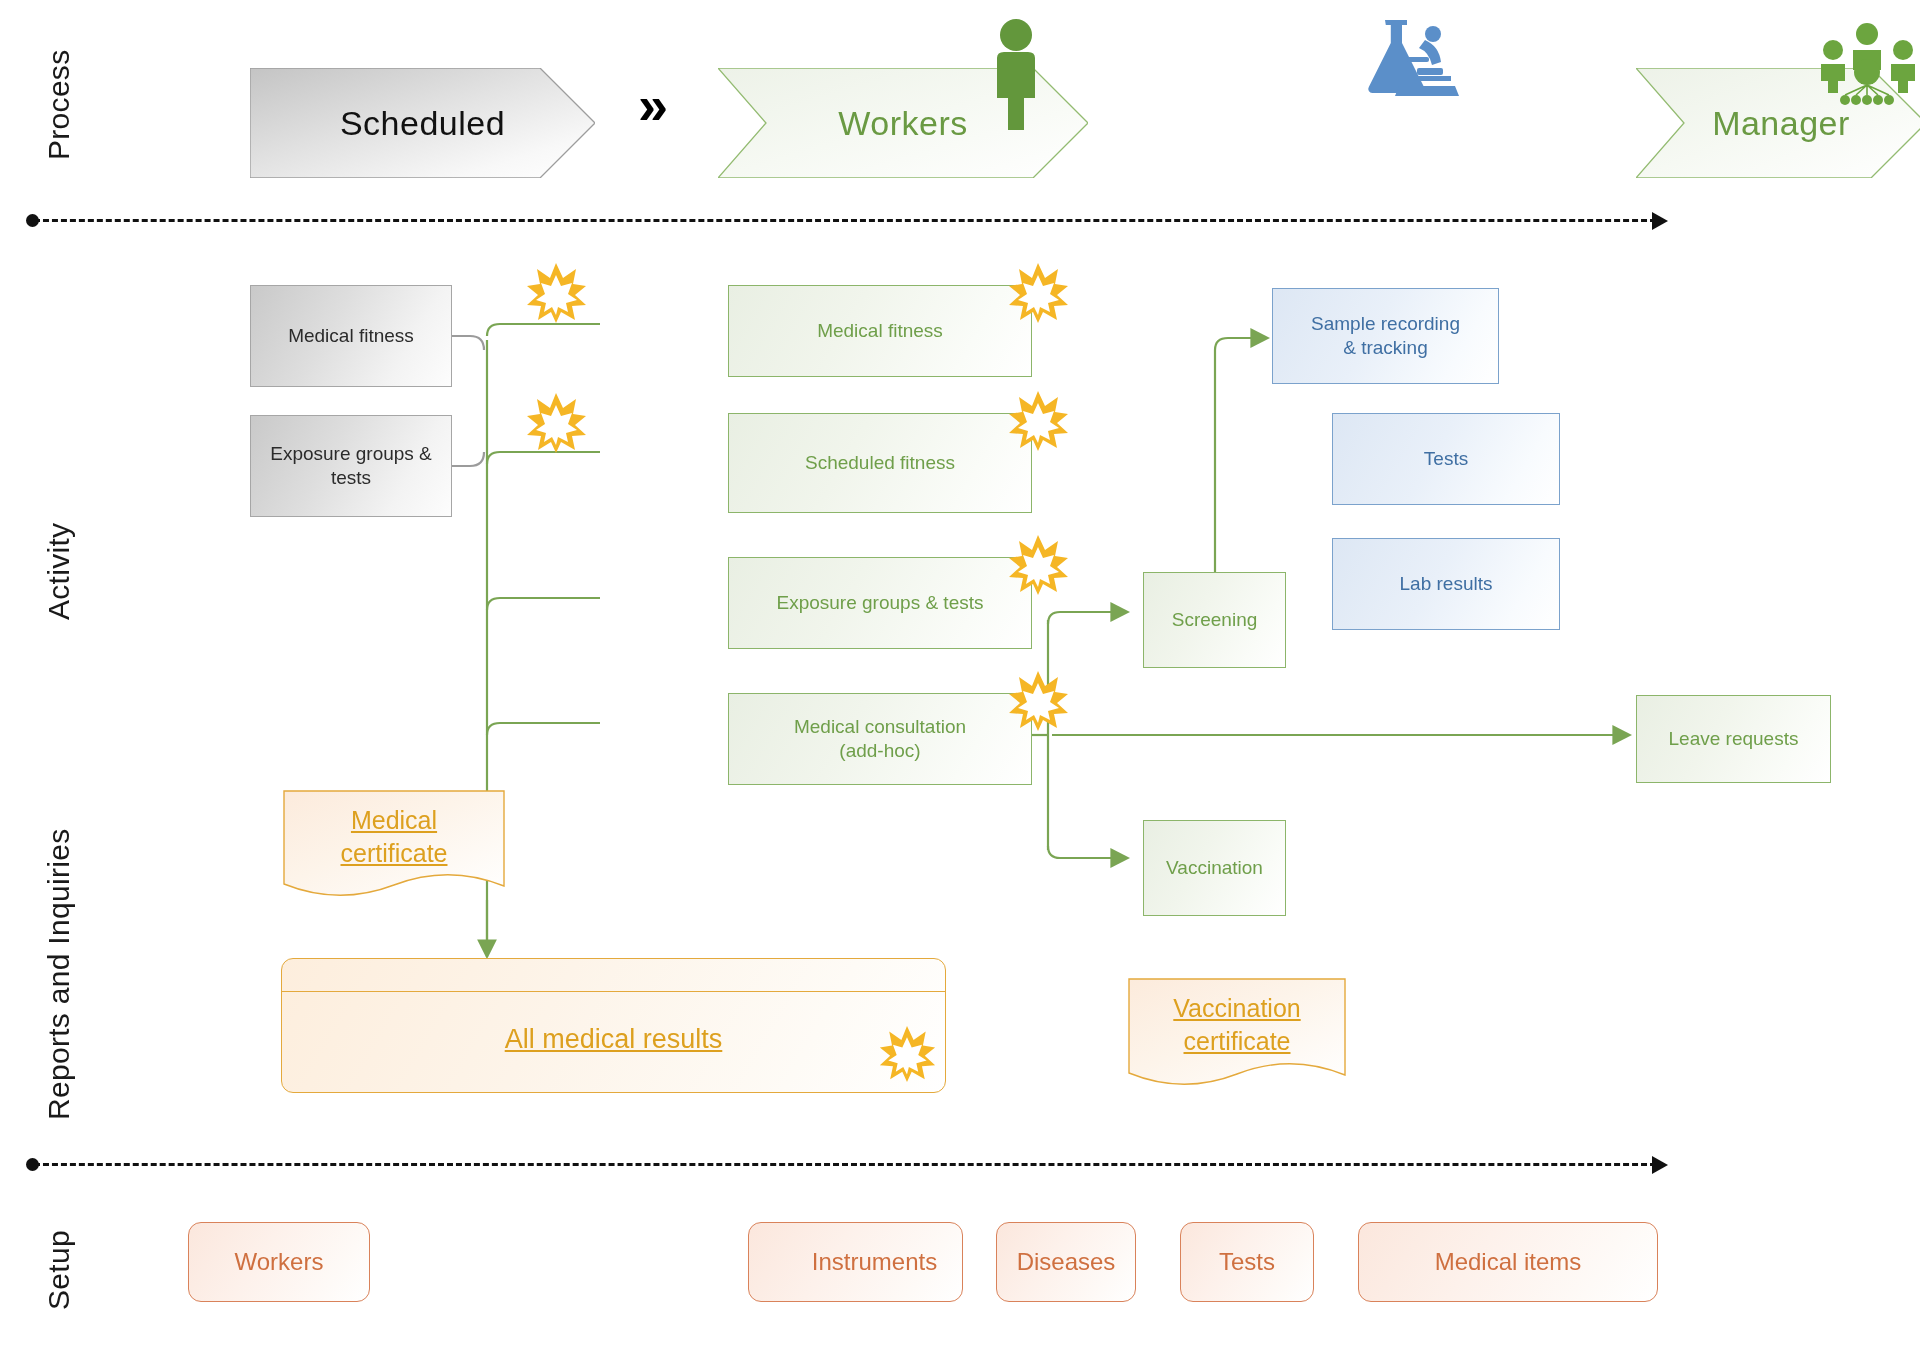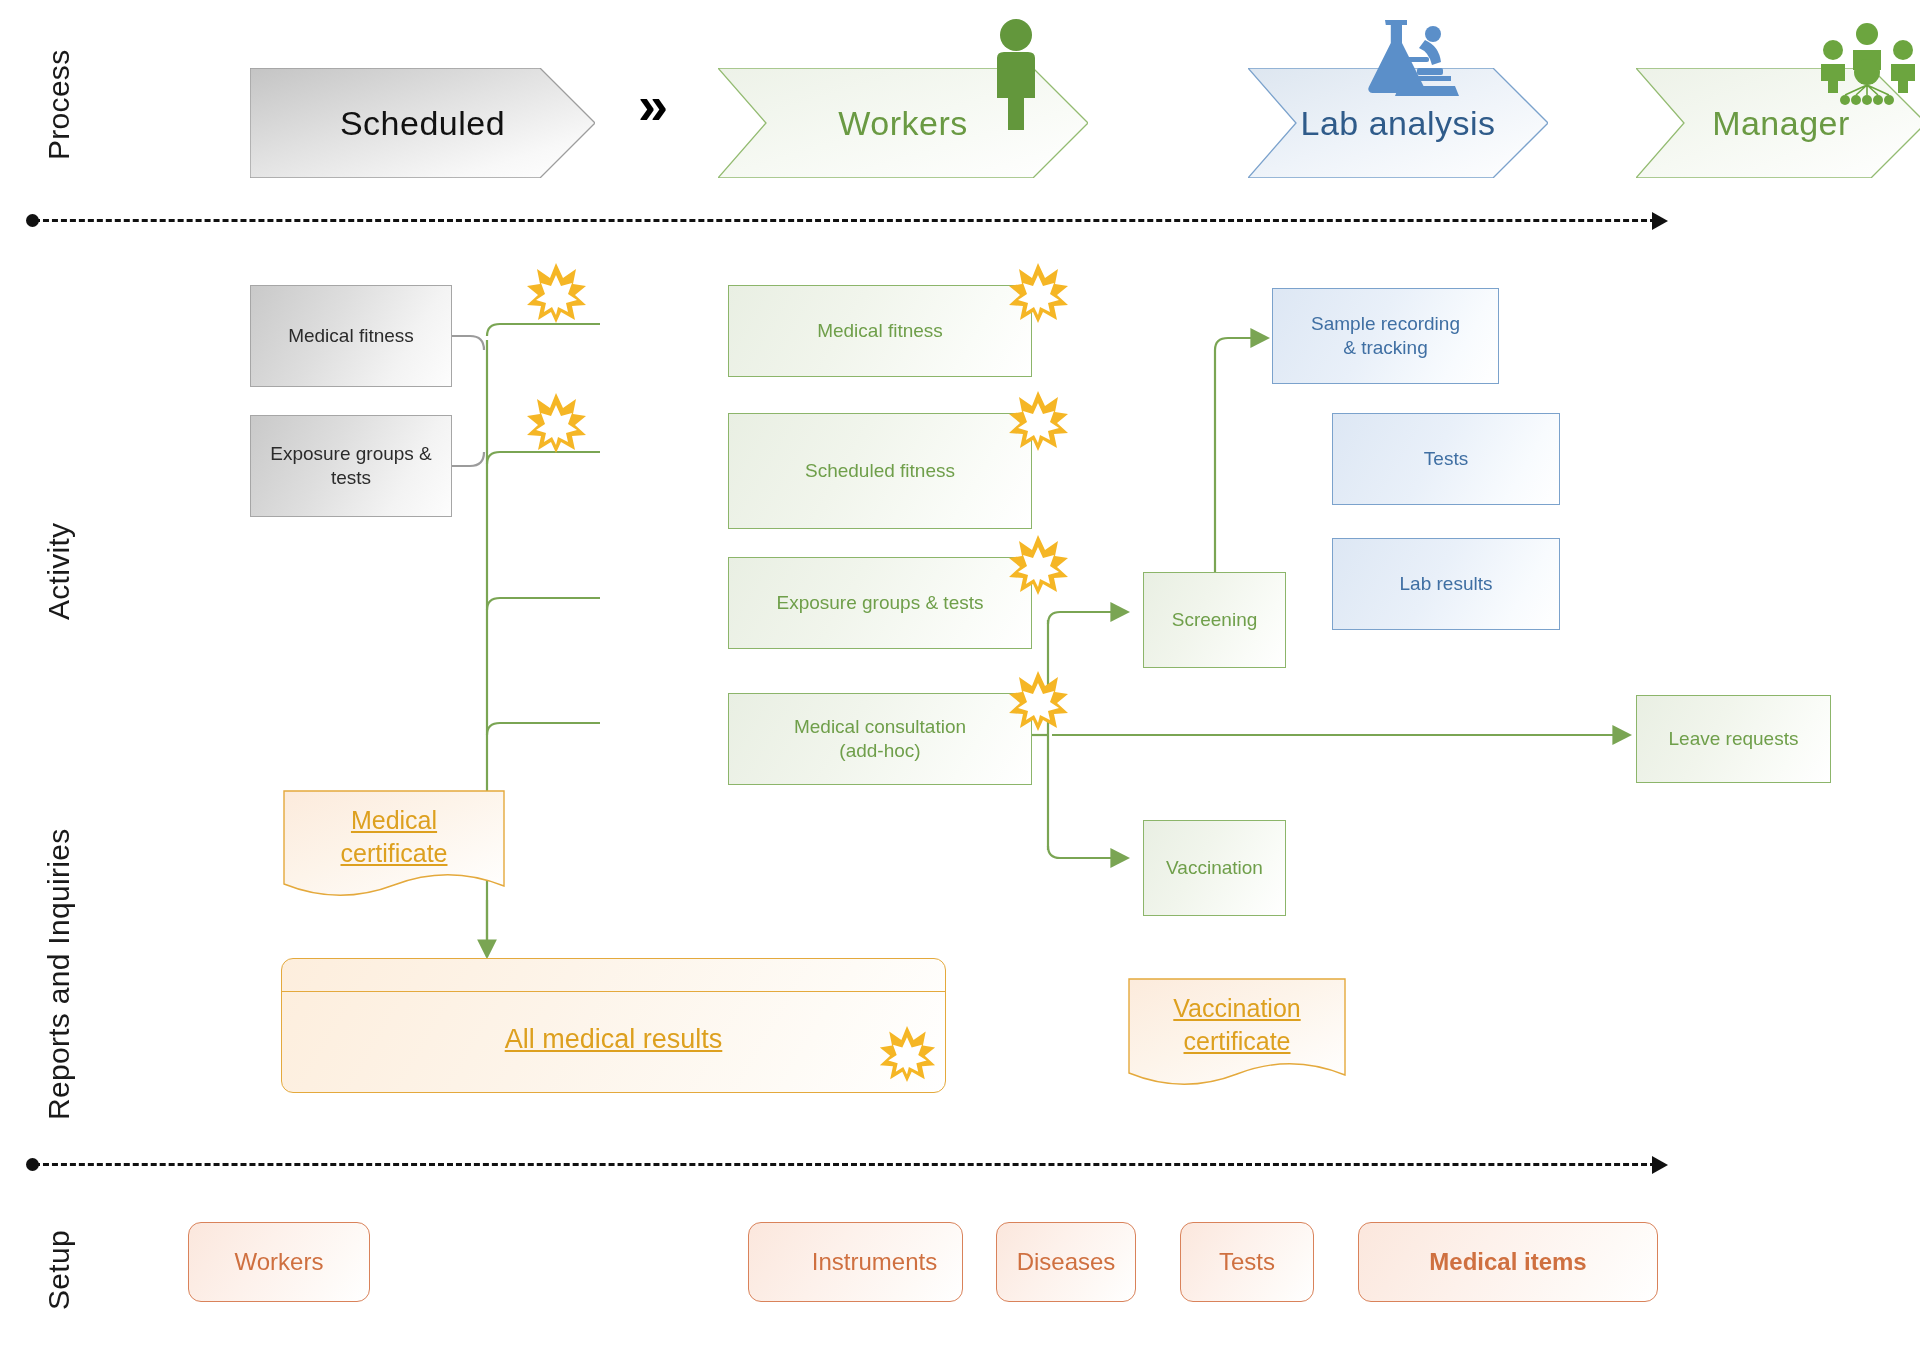--- a/index.html
+++ b/index.html
@@ -234,33 +234,20 @@
       <path d="M0,0 L315,0 L370,55 L315,110 L0,110 L48,55 Z" fill="url(#gGrn)" stroke="#93bb71" stroke-width="1.3"></path>
     </svg>
     <span class="chev-text">Workers</span>
   </div>
 
   <svg class="icon-art" style="left:985px; top:18px; width:62px; height:112px;" viewBox="0 0 62 112">
     <circle cx="31" cy="17" r="16" fill="#63973c"></circle>
     <path d="M12,40 q0,-6 7,-6 h24 q7,0 7,6 v40 h-11 v32 h-16 v-32 h-11 z" fill="#63973c"></path>
   </svg>
 
-  <div class="chev chev-blue" style="left:1248px; top:68px; width:300px; height:110px;">
-    <svg class="chev-svg" viewBox="0 0 300 110" preserveAspectRatio="none">
-      <defs>
-        <linearGradient id="gBlu" x1="0" y1="0" x2="1" y2="1">
-          <stop offset="0%" stop-color="#dde6f0"></stop>
-            <stop offset="50%" stop-color="#eef3f9"></stop>
-          <stop offset="100%" stop-color="#ffffff"></stop>
-        </linearGradient>
-      </defs>
-      <path d="M0,0 L245,0 L300,55 L245,110 L0,110 L48,55 Z" fill="url(#gBlu)" stroke="#7ba2cc" stroke-width="1.3"></path>
-    </svg>
-    <span class="chev-text">Lab analysis</span>
-  </div>
 
   <svg class="icon-art" style="left:1355px; top:12px; width:110px; height:100px;" viewBox="0 0 110 100">
     <path d="M30,8 h22 v5 h-5 v18 l22,44 a4,4 0 0 1 -3.6,6 h-48 a4,4 0 0 1 -3.6,-6 l22,-44 v-18 h-5 z" fill="#5b8fc9"></path>
     <circle cx="78" cy="22" r="8" fill="#5b8fc9"></circle>
     <path d="M70,28 q14,6 16,22 l-9,3 q-3,-13 -13,-17 z" fill="#5b8fc9"></path>
     <rect x="62" y="56" width="26" height="7" rx="2" fill="#5b8fc9"></rect>
     <rect x="48" y="64" width="48" height="5" fill="#5b8fc9"></rect>
     <path d="M44,74 h56 l4,10 h-64 z" fill="#5b8fc9"></path>
     <rect x="52" y="45" width="22" height="5" rx="2" fill="#5b8fc9"></rect>
   </svg>
@@ -309,21 +296,21 @@
   </svg>
 
   <div class="node node-green" style="left:728px; top:285px; width:304px; height:92px;">
     <span>Medical fitness</span>
   </div>
   <svg class="star" style="left:1007px; top:262px;" viewBox="0 0 62 62">
     <path d="M31,1 L38,16 L51,7 L48,22 L61,24 L50,33 L61,43 L47,44 L50,58 L36,50 L31,61 L26,50 L13,58 L16,44 L2,43 L13,33 L2,24 L15,22 L12,7 L25,16 Z" fill="#f5b625"></path>
     <path d="M31,13 L36,24 L47,21 L43,32 L52,38 L41,41 L43,50 L33,45 L31,53 L27,45 L19,50 L21,41 L11,38 L20,32 L16,21 L26,24 Z" fill="#ffffff"></path>
   </svg>
 
-  <div class="node node-green" style="left:728px; top:413px; width:304px; height:116px;">
+  <div class="node node-green" style="left:728px; top:413px; width:304px; height:100px;">
     <span>Scheduled fitness</span>
   </div>
   <svg class="star" style="left:1007px; top:390px;" viewBox="0 0 62 62">
     <path d="M31,1 L38,16 L51,7 L48,22 L61,24 L50,33 L61,43 L47,44 L50,58 L36,50 L31,61 L26,50 L13,58 L16,44 L2,43 L13,33 L2,24 L15,22 L12,7 L25,16 Z" fill="#f5b625"></path>
     <path d="M31,13 L36,24 L47,21 L43,32 L52,38 L41,41 L43,50 L33,45 L31,53 L27,45 L19,50 L21,41 L11,38 L20,32 L16,21 L26,24 Z" fill="#ffffff"></path>
   </svg>
 
   <div class="node node-green" style="left:728px; top:557px; width:304px; height:92px;">
     <span>Exposure groups &amp; tests</span>
   </div>
@@ -404,17 +391,17 @@
   </div>
   <div class="node node-setup" style="left:748px; top:1222px; width:215px; height:80px;padding-left:48px;">
     <span>Instruments</span>
   </div>
   <div class="node node-setup" style="left:996px; top:1222px; width:140px; height:80px;">
     <span>Diseases</span>
   </div>
   <div class="node node-setup" style="left:1180px; top:1222px; width:134px; height:80px;">
     <span>Tests</span>
   </div>
-  <div class="node node-setup" style="left:1358px; top:1222px; width:300px; height:80px;font-weight:bold;">
+  <div class="node node-setup" style="left:1358px; top:1222px; width:300px; height:80px;">
     <span>Medical items</span>
   </div>
 
 </div>
 
 </body></html>

